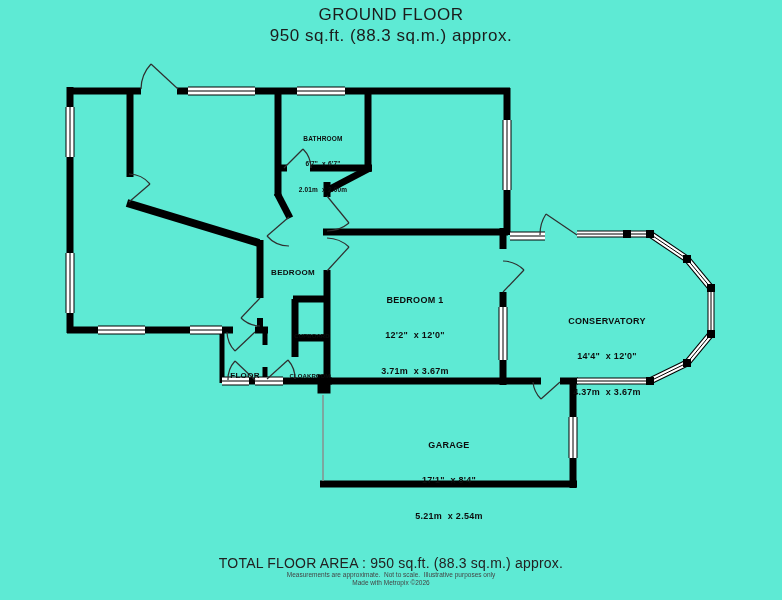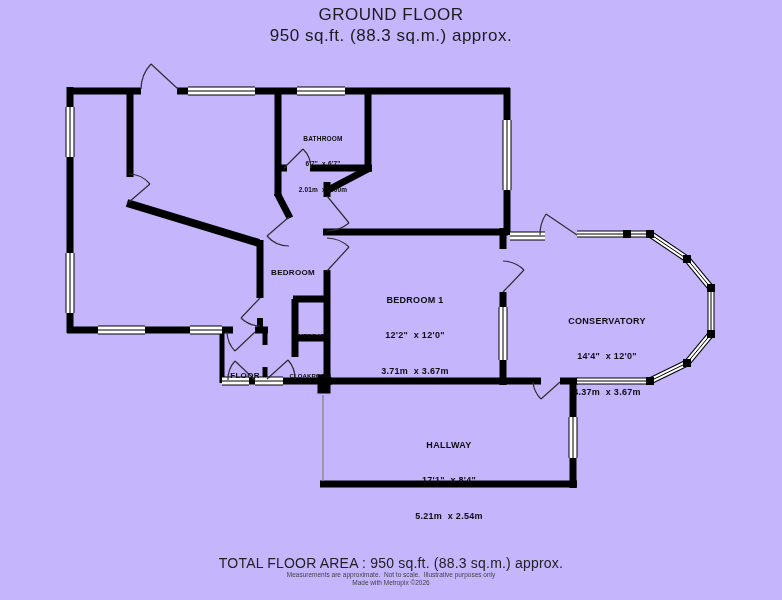--- a/index.html
+++ b/index.html
@@ -1,16 +1,16 @@
 <!DOCTYPE html>
 <html><head>
 <meta charset="utf-8">
 <style>
   html,body{margin:0;padding:0;background:#fff;}
-  .page{position:relative;width:782px;height:600px;background:#c4b5fd;overflow:hidden;
+  .page{position:relative;width:782px;height:600px;background:#5eead4;overflow:hidden;
         font-family:"Liberation Sans", sans-serif;color:#111;}
   .title{position:absolute;top:5px;left:0;width:100%;text-align:center;
          font-size:17px;line-height:1.22;color:#1c1c1c;letter-spacing:.5px;}
   .plan-svg{position:absolute;left:0;top:0;}
   .room-label{position:absolute;transform:translateX(-50%);text-align:center;
               font-weight:bold;font-size:9px;line-height:1.3;color:#0d0d0d;
               letter-spacing:.3px;white-space:pre;}
   .room-label.small{font-size:6.5px;letter-spacing:.2px;}
   .room-label.tiny{font-size:6px;letter-spacing:.1px;}
   .room-label.mid{font-size:8px;}
@@ -204,21 +204,21 @@
 
   <div class="room-label tiny" style="left:310px;top:357px">
     <div>CLOAKROOM</div>
   </div>
 
   <div class="room-label mid" style="left:245px;top:350px">
     <div>FLOOR</div>
   </div>
 
   <div class="room-label" style="left:449px;top:417px">
-    <div>HALLWAY</div>
+    <div>GARAGE</div>
     <div>17'1"  x 8'4"</div>
     <div>5.21m  x 2.54m</div>
   </div>
 
   <div class="footer">
     <div class="f1">TOTAL FLOOR AREA : 950 sq.ft. (88.3 sq.m.) approx.</div>
     <div class="f2">Measurements are approximate.  Not to scale.  Illustrative purposes only</div>
     <div class="f3">Made with Metropix ©2026</div>
   </div>
 

